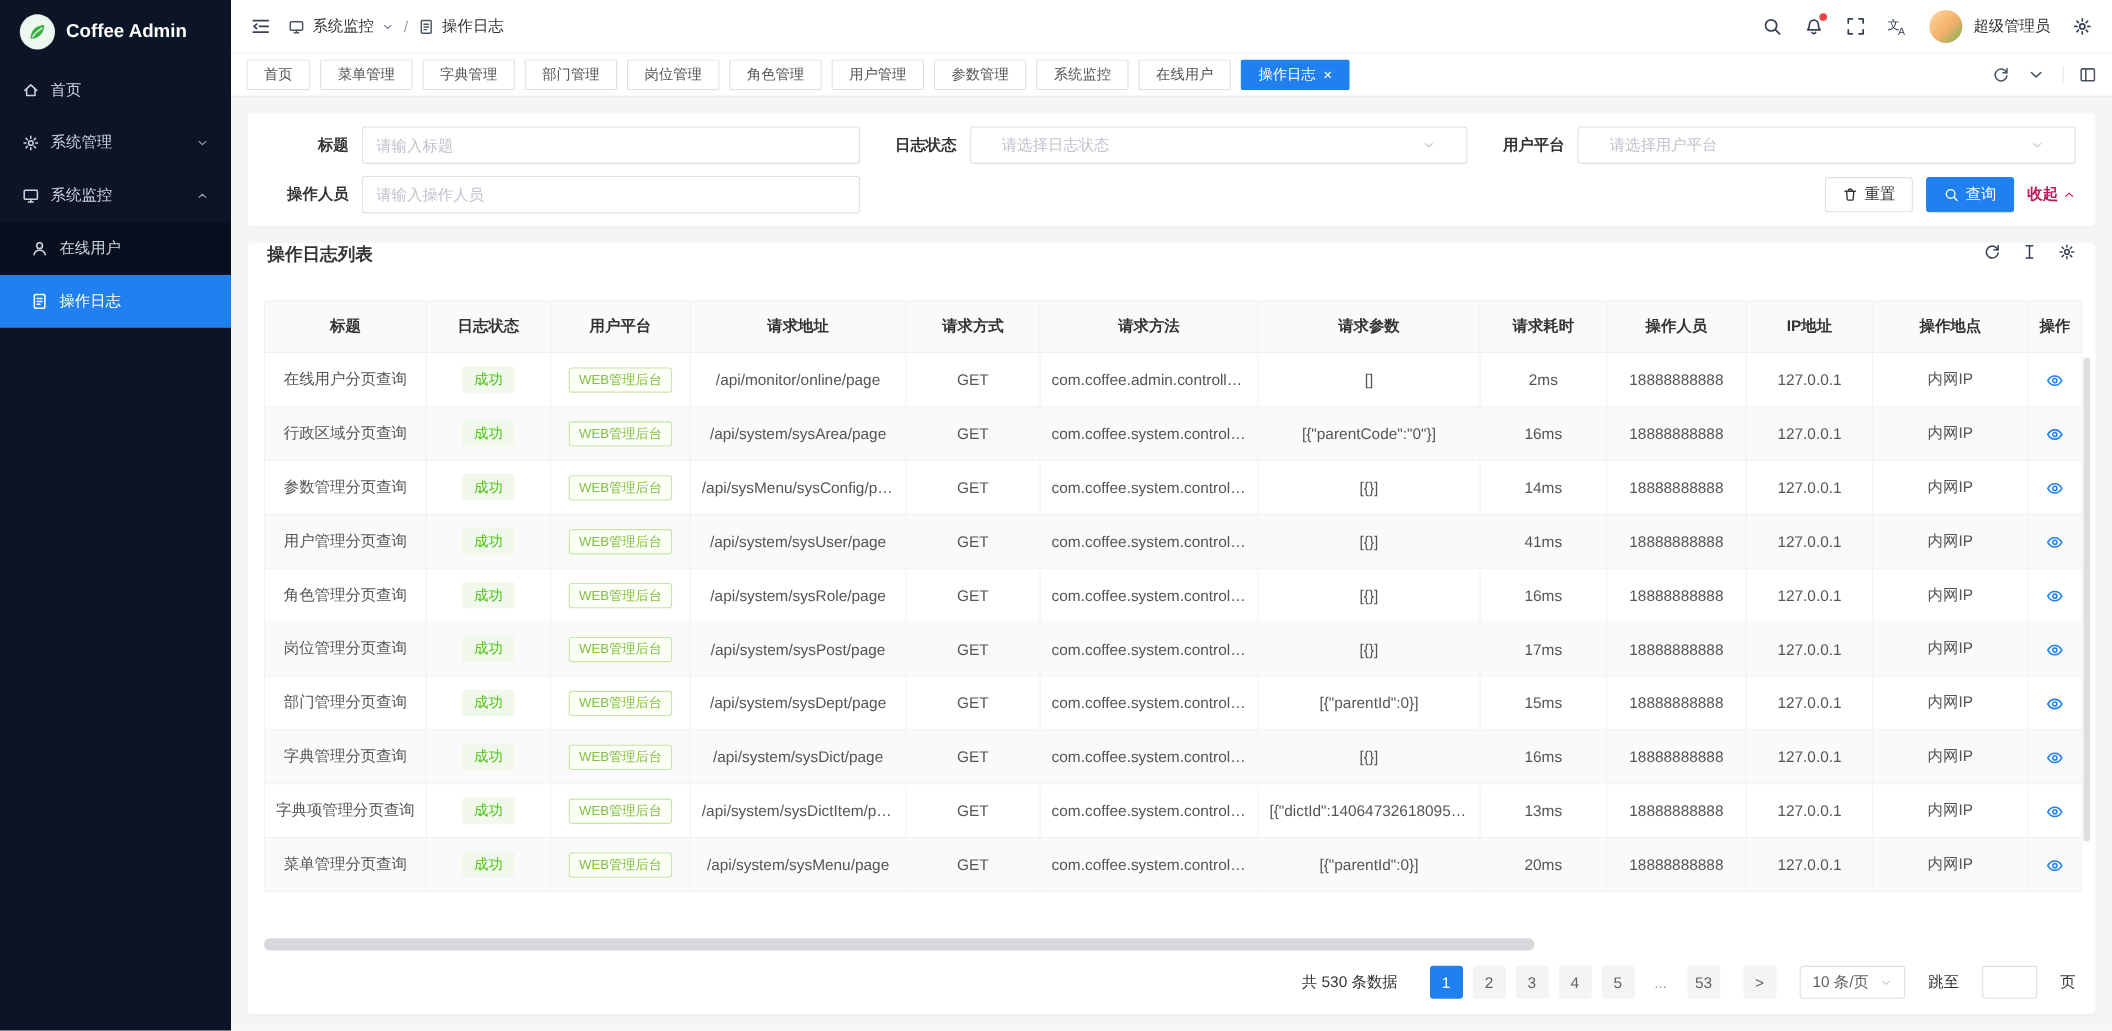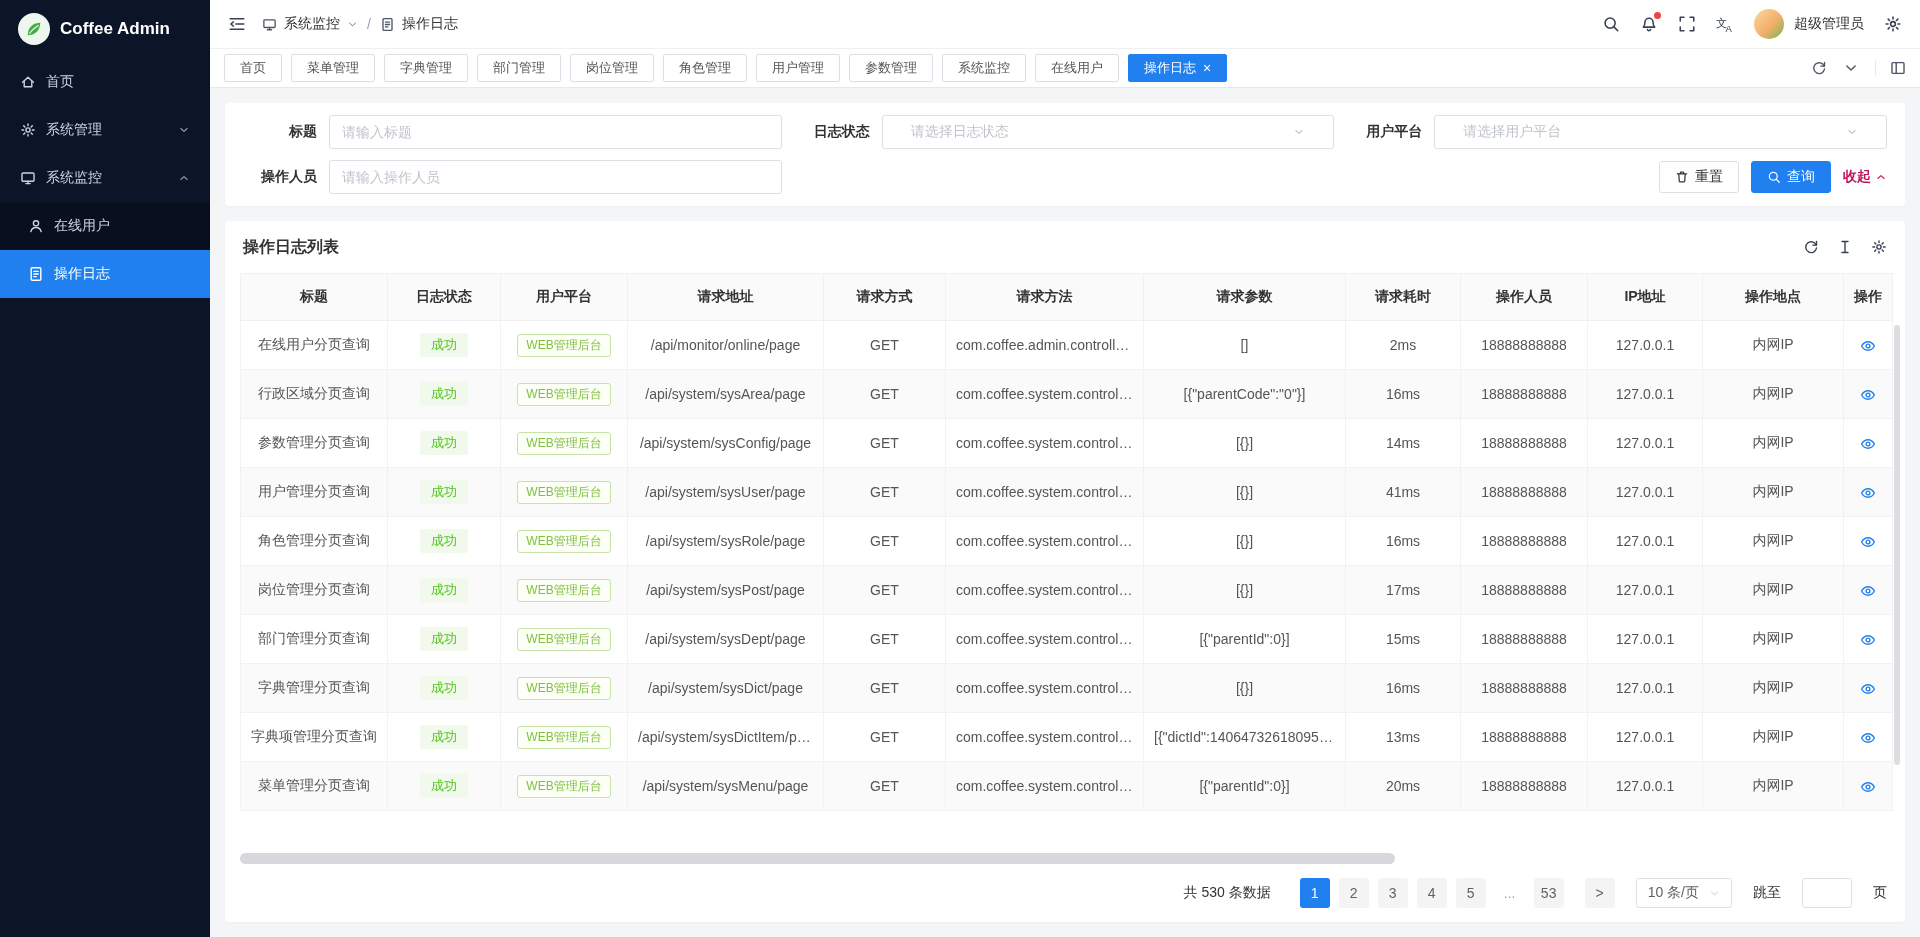--- a/index.html
+++ b/index.html
@@ -61,21 +61,21 @@
   .filter-select .caret { margin-left:auto; font-size:12px; color:#c0c4cc; }
   .filter-actions { display:flex; align-items:center; justify-content:flex-end; gap:12px; }
   .btn { height:32px; display:inline-flex; align-items:center; gap:6px; padding:0 15px; border-radius:3px; font-size:14px; cursor:pointer; border:1px solid #dcdfe6; background:#fff; color:#333; }
   .btn .icon { font-size:14px; }
   .btn-primary { background:#2080f0; border-color:#2080f0; color:#fff; }
   .link-collapse { color:#be185d; display:inline-flex; gap:4px; cursor:pointer; font-size:14px; font-weight:700; }
   .link-collapse .icon { font-size:12px; }
 
   
   .table-card { background:#fff; border-radius:4px; flex:1; min-height:0; display:flex; flex-direction:column; box-shadow:0 1px 2px rgba(0,0,0,.03); overflow:hidden; }
-  .card-header { height:52px; display:flex; align-items:center; padding:0 18px; flex-shrink:0; }
+  .card-header { height:52px; display:flex; align-items:flex-start; padding:0 18px; flex-shrink:0; }
   .card-title { font-size:16px; font-weight:600; color:#333; }
   .card-tools { margin-left:auto; display:flex; align-items:center; gap:18px; color:#374151; }
   .card-tools .tool { font-size:16px; cursor:pointer; }
 
   .table-wrap { padding:0 15px; position:relative; flex-shrink:0; }
   table { width:100%; border-collapse:collapse; table-layout:fixed; }
   th { height:47px; background:#fafafa; font-weight:600; color:#333; font-size:14px; border:1px solid #f0f0f0; text-align:center; padding:0 8px; white-space:nowrap; overflow:hidden; text-overflow:ellipsis; }
   td { height:49px; text-align:center; font-size:14px; color:#555; border:1px solid #f2f2f2; padding:0 10px; white-space:nowrap; overflow:hidden; text-overflow:ellipsis; background:#fff; }
   tbody tr:nth-child(even) td { background:#fafafa; }
   th:last-child, td:last-child { border-left:1px solid #e0e0e0; }
@@ -458,21 +458,21 @@
                     <svg viewBox="0 0 16 16" fill="none" stroke="currentColor" stroke-width="1.4" stroke-linecap="round" stroke-linejoin="round" width="1em" height="1em">
                       <path d="M1.6 8S4 3.8 8 3.8 14.4 8 14.4 8 12 12.2 8 12.2 1.6 8 1.6 8z"></path>
                       <circle cx="8" cy="8" r="1.9"></circle>
                     </svg>
                   </span></td>
               </tr>
               <tr>
                 <td>参数管理分页查询</td>
                 <td><span class="badge-success">成功</span></td>
                 <td><span class="tag-green">WEB管理后台</span></td>
-                <td>/api/system/sysConfig/page</td>
+                <td>/api/sysMenu/sysConfig/page</td>
                 <td>GET</td>
                 <td>com.coffee.system.controlle...</td>
                 <td>[{}]</td>
                 <td>14ms</td>
                 <td>18888888888</td>
                 <td>127.0.0.1</td>
                 <td>内网IP</td>
                 <td><span class="eye-btn">
                     <svg viewBox="0 0 16 16" fill="none" stroke="currentColor" stroke-width="1.4" stroke-linecap="round" stroke-linejoin="round" width="1em" height="1em">
                       <path d="M1.6 8S4 3.8 8 3.8 14.4 8 14.4 8 12 12.2 8 12.2 1.6 8 1.6 8z"></path>

